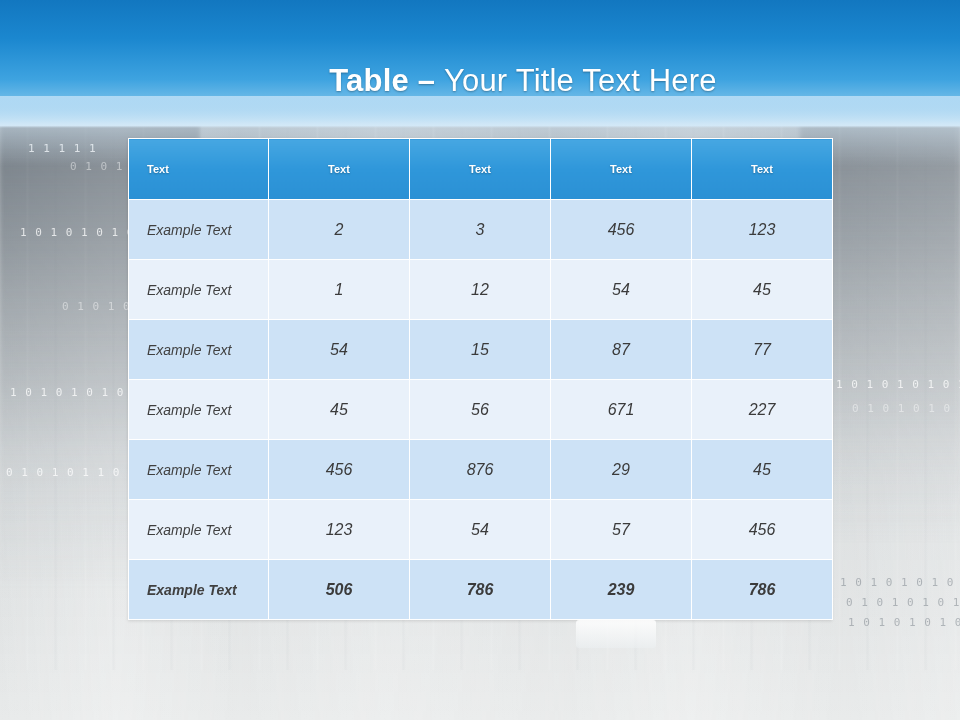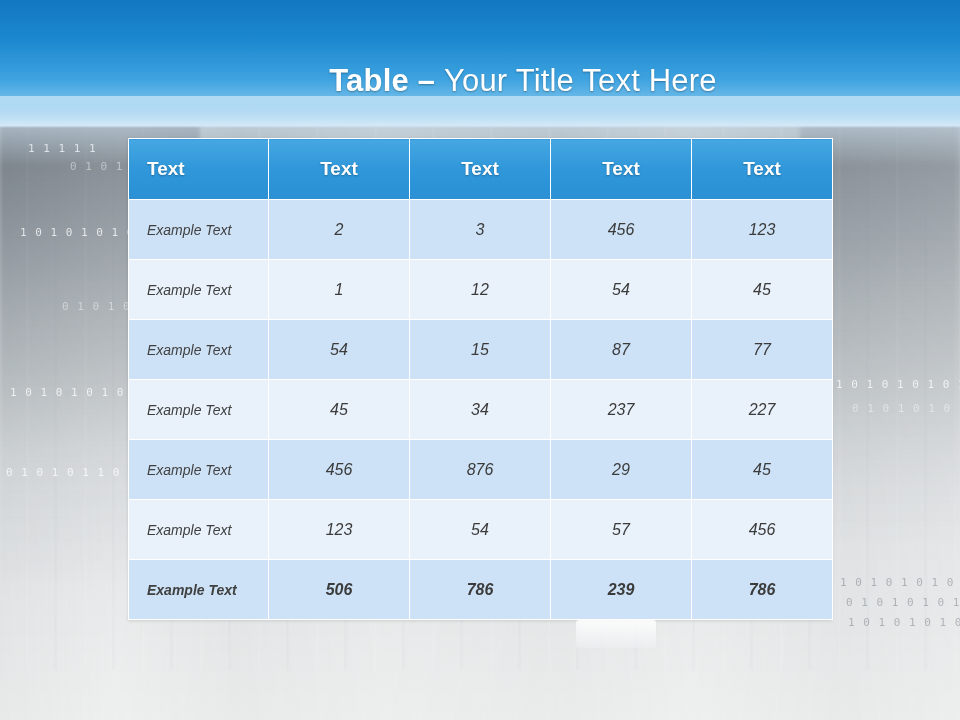--- a/index.html
+++ b/index.html
@@ -139,21 +139,21 @@
   table.data th,
   table.data td {
     border: 1px solid #ffffff;
     height: 59px;
     padding: 0 10px;
     vertical-align: middle;
   }
   table.data thead th {
     background: linear-gradient(180deg, #46a7e2 0%, #2f97da 50%, #2b90d4 100%);
     color: #ffffff;
-    font-size: 19px;
+    font-size: 11px;
     font-weight: bold;
     text-align: center;
     text-shadow: 0 1px 2px rgba(0,0,0,0.28);
     height: 60px;
     border-color: #ffffff;
   }
   table.data thead th:first-child {
     text-align: left;
     padding-left: 18px;
   }
@@ -258,22 +258,22 @@
         <tr class="row-a">
           <td class="label">Example Text</td>
           <td>54</td>
           <td>15</td>
           <td>87</td>
           <td>77</td>
         </tr>
         <tr class="row-b">
           <td class="label">Example Text</td>
           <td>45</td>
-          <td>34</td>
-          <td>237</td>
+          <td>56</td>
+          <td>671</td>
           <td>227</td>
         </tr>
         <tr class="row-a">
           <td class="label">Example Text</td>
           <td>456</td>
           <td>876</td>
           <td>29</td>
           <td>45</td>
         </tr>
         <tr class="row-b">

